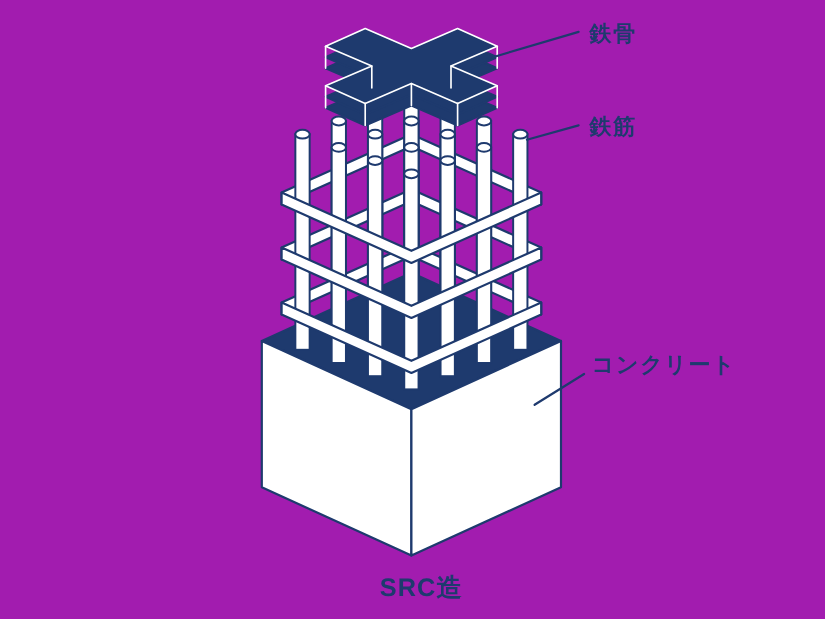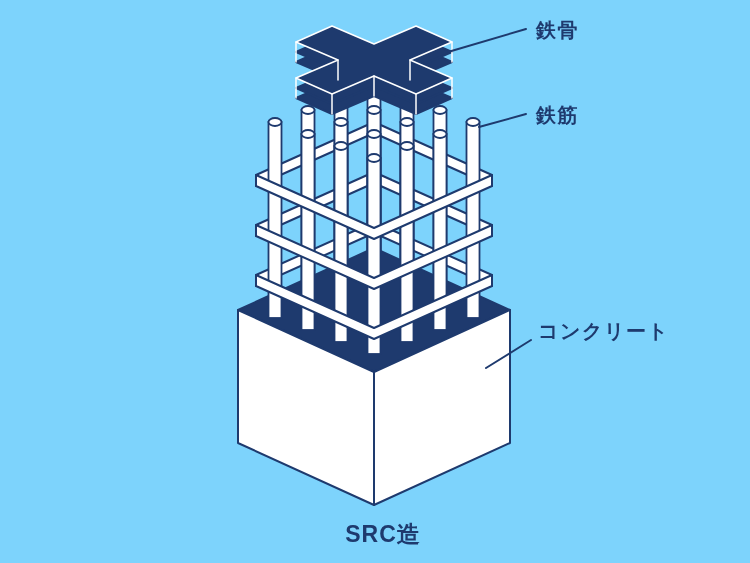--- a/index.html
+++ b/index.html
@@ -1,17 +1,17 @@
 <!DOCTYPE html>
 <html style="--navy: #1e3a6e;"><head>
 <meta charset="utf-8">
 <style>
   :root { --navy:#1e3a6e; }
   html,body { margin:0; padding:0; background:#ffffff; }
-  .stage { width:750px; height:563px; position:relative; background:#7dd3fc; overflow:hidden; }
+  .stage { width:750px; height:563px; position:relative; background:#a21caf; overflow:hidden; }
   svg { display:block; }
 
   .navy-solid { fill:var(--navy); stroke:var(--navy); stroke-width:2; stroke-linejoin:round; }
   .face       { fill:#ffffff; stroke:var(--navy); stroke-width:2; stroke-linejoin:round; }
   .band       { fill:#ffffff; stroke:var(--navy); stroke-width:2; stroke-linejoin:round; }
   .rod-body   { fill:#ffffff; stroke:var(--navy); stroke-width:1.8; }
   .rod-top    { fill:#ffffff; stroke:var(--navy); stroke-width:1.8; }
   .cross-top  { fill:var(--navy); stroke:#ffffff; stroke-width:1.5; stroke-linejoin:round; }
   .cross-edge { stroke:#ffffff; stroke-width:1.5; stroke-linecap:round; }
   .leader     { stroke:var(--navy); stroke-width:2; stroke-linecap:round; }

